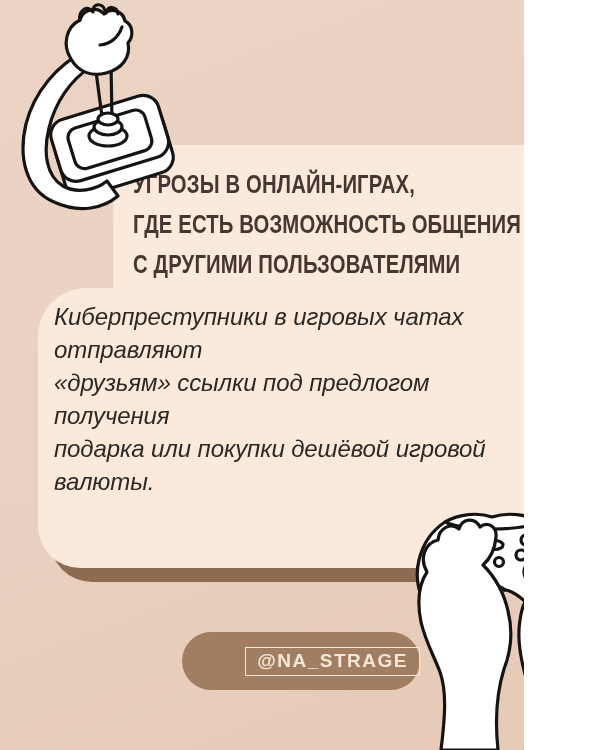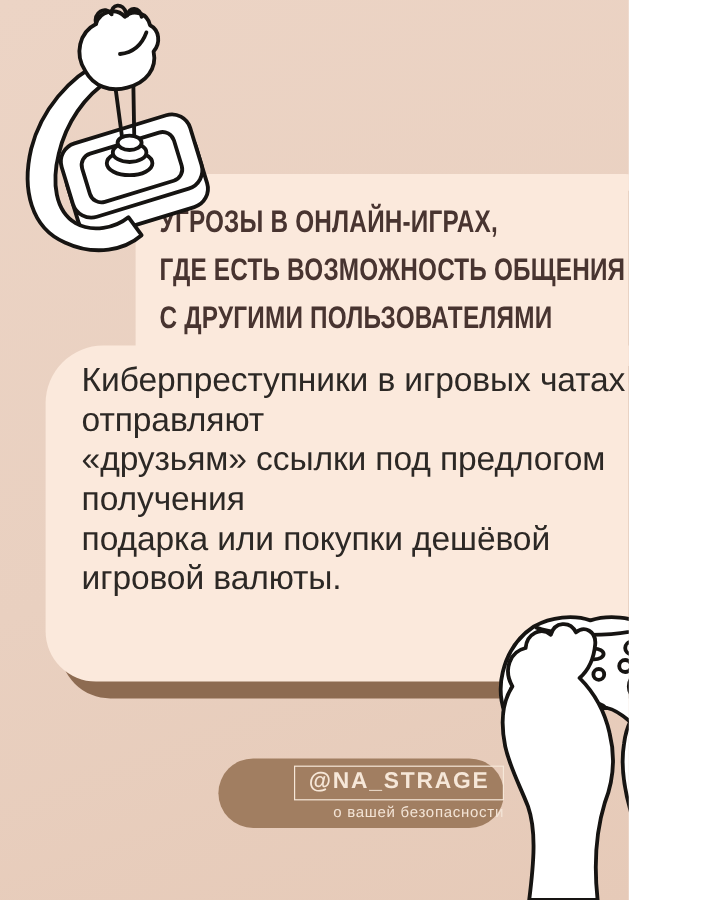--- a/index.html
+++ b/index.html
@@ -10,21 +10,21 @@
   .shadow-title{position:absolute;left:125px;top:159px;width:446px;height:160px;background:#8d6b51;border-radius:55px 38px 0 0;z-index:1;}
   .shadow-body{position:absolute;left:50px;top:302px;width:521px;height:280px;background:#8d6b51;border-radius:48px 0 38px 42px;z-index:1;}
 
   
   .title-card{position:absolute;left:113px;top:145px;width:446px;height:160px;background:#fbe9dc;border-radius:55px 38px 0 0;z-index:2;}
   .body-card{position:absolute;left:38px;top:288px;width:521px;height:280px;background:#fbe9dc;border-radius:48px 0 38px 42px;z-index:2;}
 
   .title-block{position:absolute;left:133px;top:164px;width:560px;z-index:3;}
   .title-line{font-weight:700;font-size:26px;line-height:40px;color:#483430;letter-spacing:.2px;transform:scaleX(.78);transform-origin:left top;white-space:nowrap;}
 
-  .body-text{position:absolute;left:68px;top:300px;width:492px;z-index:3;color:#2c2825;font-size:28px;line-height:33px;letter-spacing:-.1px;}
+  .body-text{position:absolute;left:54px;top:300px;width:492px;z-index:3;color:#2c2825;font-size:24px;line-height:33px;letter-spacing:-.1px;font-style:italic;}
   .body-text p{margin:0;white-space:pre-line;}
   .body-text p + p{margin-top:26px;}
 
   .badge{position:absolute;left:182px;top:632px;width:238px;height:58px;border-radius:29px;background:#a17e61;z-index:3;
          display:flex;flex-direction:column;align-items:flex-end;justify-content:center;}
   .badge-handle{border:1.5px solid #f6e7d8;color:#f6e7d8;font-weight:700;font-size:19px;letter-spacing:1.5px;
                 padding:1px 11px 2px;line-height:24px;white-space:nowrap;}
   .badge-tagline{color:#f3e4d6;font-size:12.5px;letter-spacing:.6px;margin-top:3px;white-space:nowrap;}
 
   .illus{position:absolute;z-index:5;}
@@ -52,21 +52,20 @@
   </div>
 
   <div class="body-text">
     <p>Киберпреступники в игровых чатах отправляют
 «друзьям» ссылки под предлогом получения
 подарка или покупки дешёвой игровой валюты.</p>
   </div>
 
   <div class="badge">
     <div class="badge-handle">@NA_STRAGE</div>
-    <div class="badge-tagline">о вашей безопасности</div>
   </div>
 
   <svg class="illus illus-joystick" viewBox="0 0 178 212" xmlns="http://www.w3.org/2000/svg">
     <g class="ink">
 
       <g transform="translate(112,146) rotate(-17)">
         <rect class="fill" x="-56" y="-24" width="112" height="64" rx="16"></rect>
         <rect class="fill" x="-56" y="-40" width="112" height="64" rx="16"></rect>
         <rect class="nofill" x="-40" y="-28" width="80" height="42" rx="10"></rect>
       </g>

